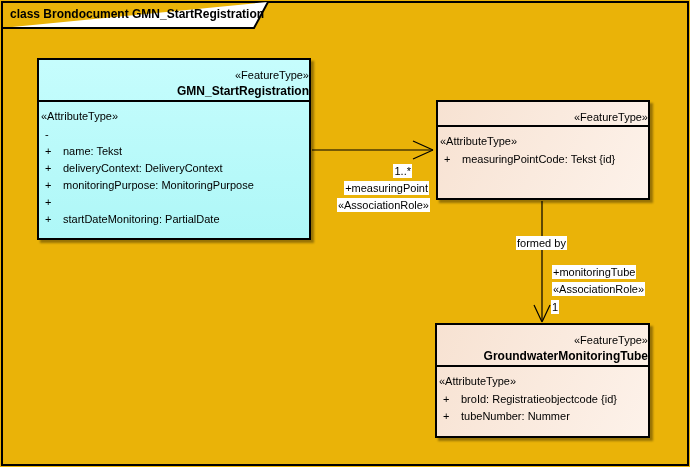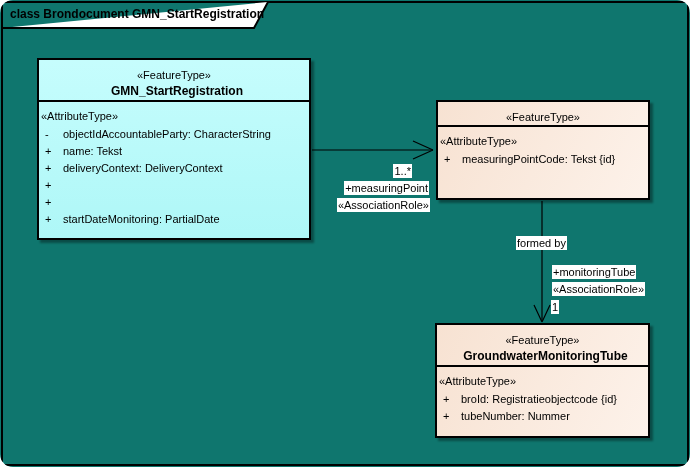--- a/index.html
+++ b/index.html
@@ -1,24 +1,23 @@
 <!DOCTYPE html>
 <html><head>
 <meta charset="utf-8">
 <style>
   html, body { margin: 0; padding: 0; background: #fff; }
   #canvas {
     position: relative;
     width: 690px;
     height: 467px;
-    background: #0f766e;
+    background: #eab308;
     font-family: "Liberation Sans", sans-serif;
     color: #000;
     overflow: hidden;
-    border-radius: 13px;
   }
   
   #wires {
     position: absolute;
     left: 0; top: 0;
     width: 690px; height: 467px;
     z-index: 2;
     pointer-events: none;
   }
   
@@ -36,21 +35,21 @@
     border: 2px solid #000;
     box-shadow: 3px 3px 2px rgba(0,0,0,0.35);
     z-index: 1;
     box-sizing: border-box;
     display: flex;
     flex-direction: column;
   }
   .fill-cyan { background: linear-gradient(180deg, #c6fdfd 0%, #aef7f7 100%); }
   .fill-tan  { background: linear-gradient(115deg, #f7e2d2 0%, #fdf2ea 100%); }
   .box-header {
-    text-align: center;
+    text-align: right;
     padding-top: 7px;
     flex: 0 0 auto;
   }
   .stereotype { font-size: 11px; line-height: 16px; }
   .class-name { font-size: 12px; font-weight: bold; line-height: 17px; padding-left: 6px; }
   .box-attrs {
     border-top: 2px solid #000;
     padding-top: 6px;
     flex: 1 1 auto;
   }
@@ -105,32 +104,32 @@
 
   <div class="uml-box fill-cyan" style="left:37px; top:58px; width:274px; height:182px;">
     <div class="box-header">
       <div class="stereotype">«FeatureType»</div>
       <div class="class-name">GMN_StartRegistration</div>
     </div>
     <div class="box-attrs">
       <div class="attr-stereo">«AttributeType»</div>
       <div class="attr-row">
         <span class="attr-vis">-</span>
-        <span>objectIdAccountableParty: CharacterString</span>
       </div>
       <div class="attr-row">
         <span class="attr-vis">+</span>
         <span>name: Tekst</span>
       </div>
       <div class="attr-row">
         <span class="attr-vis">+</span>
         <span>deliveryContext: DeliveryContext</span>
       </div>
       <div class="attr-row">
         <span class="attr-vis">+</span>
+        <span>monitoringPurpose: MonitoringPurpose</span>
       </div>
       <div class="attr-row">
         <span class="attr-vis">+</span>
       </div>
       <div class="attr-row">
         <span class="attr-vis">+</span>
         <span>startDateMonitoring: PartialDate</span>
       </div>
     </div>
   </div>

